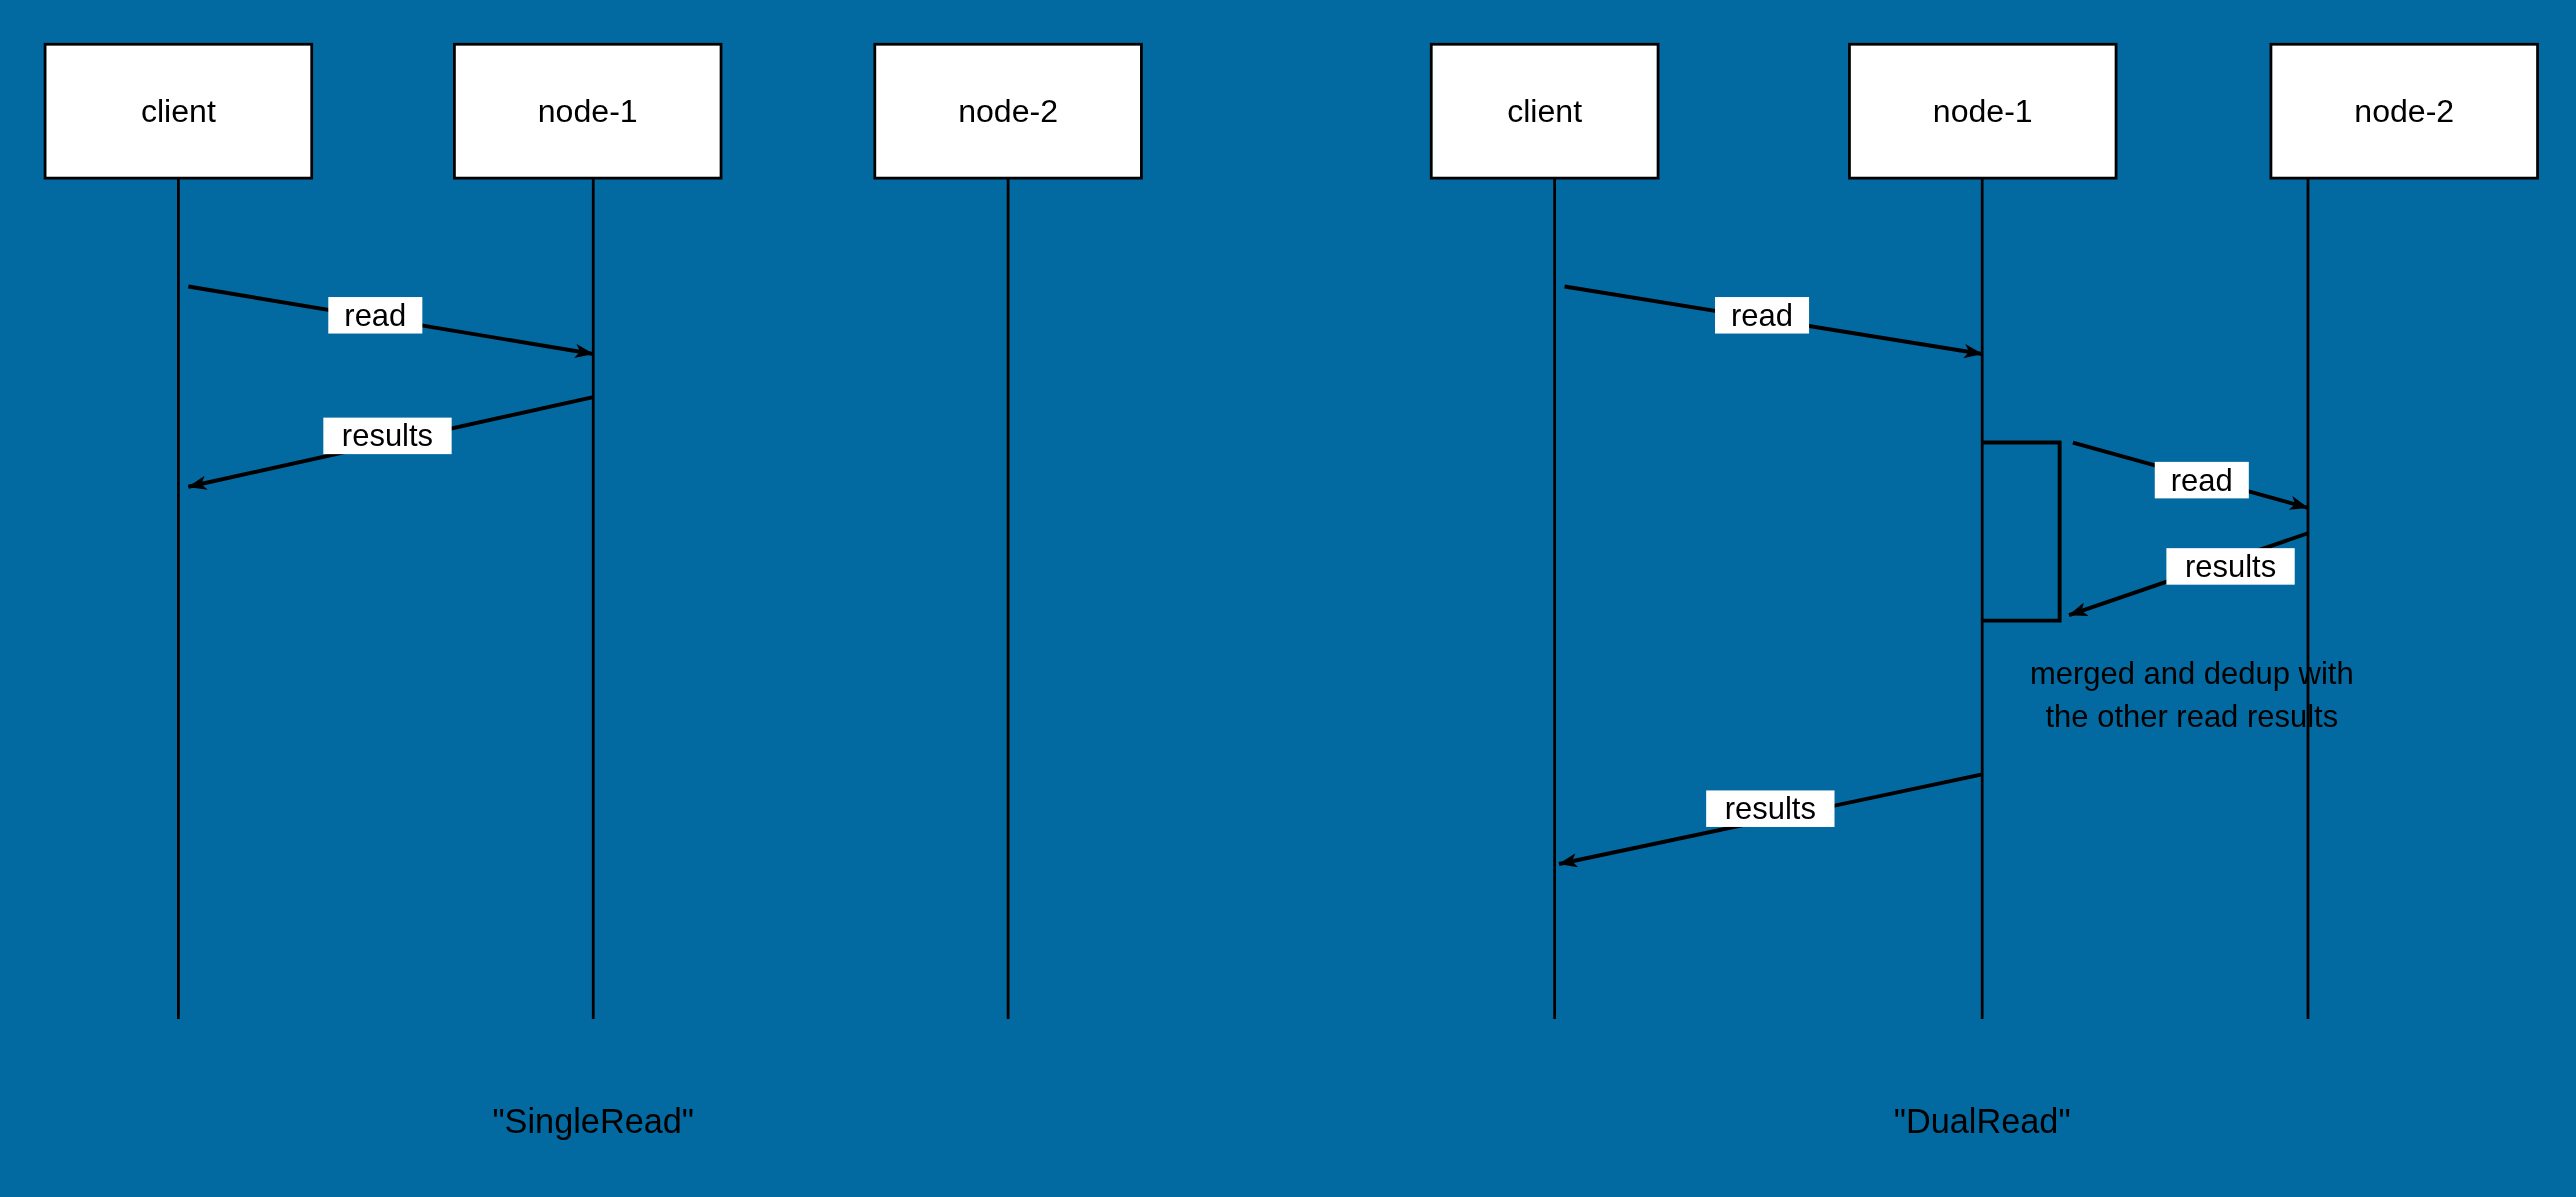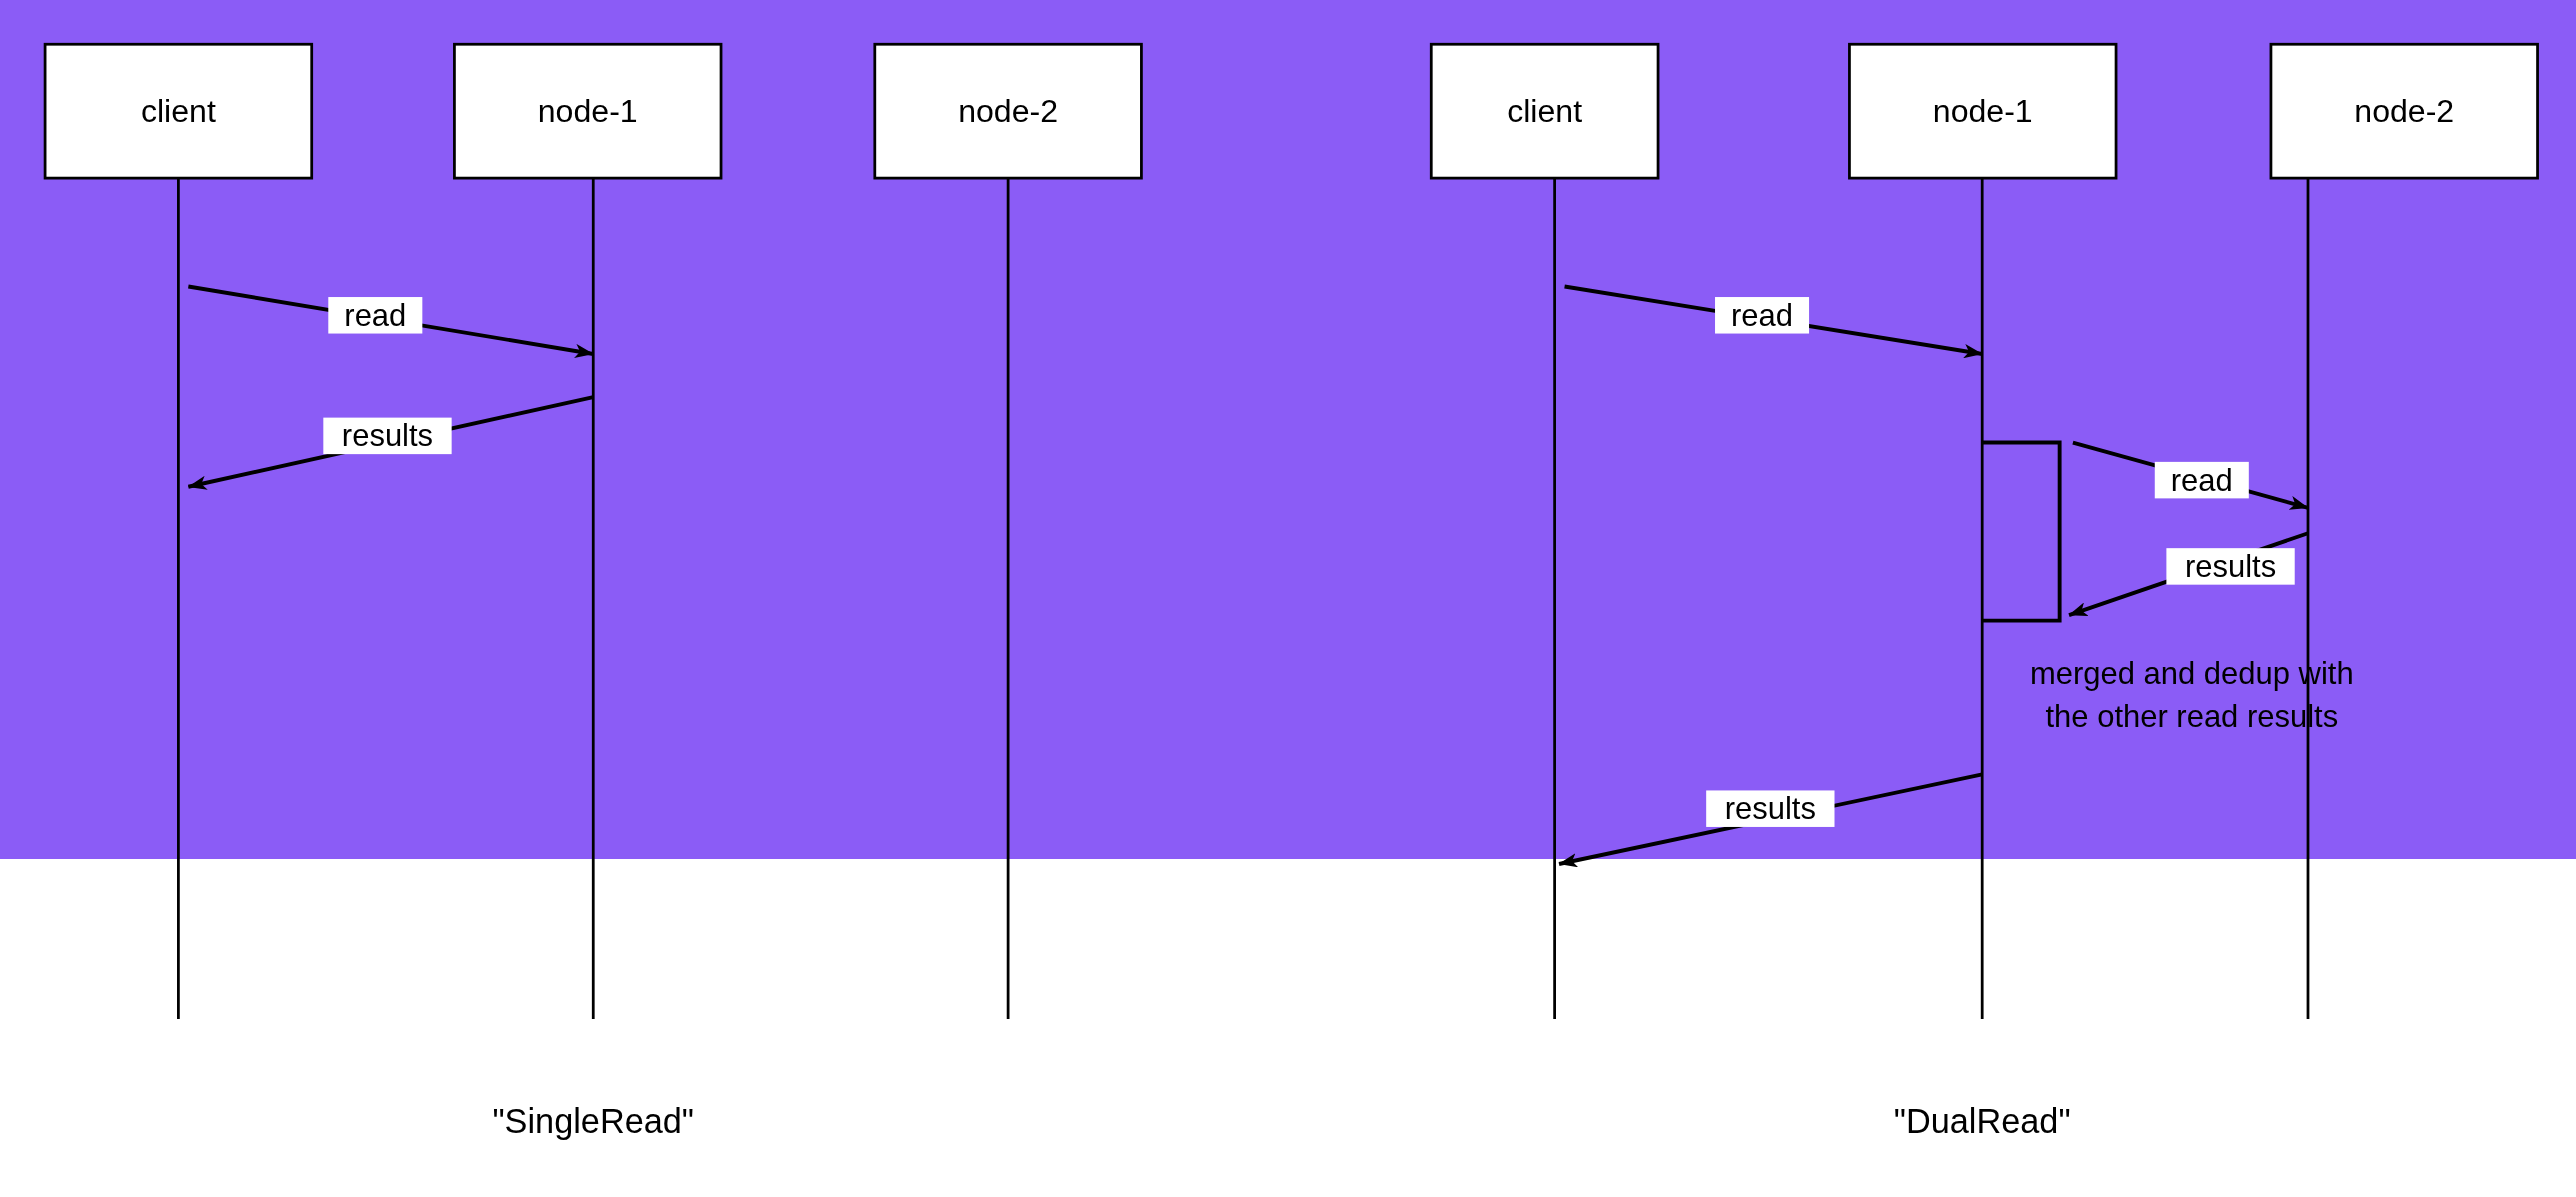--- a/index.html
+++ b/index.html
@@ -9,22 +9,22 @@
   }
   body {
     width: 2576px;
     height: 1197px;
     font-family: "Liberation Sans", sans-serif;
     overflow: hidden;
   }
   #diagram-root {
     position: relative;
     width: 2576px;
-    height: 859px;
-    background: #8b5cf6;
+    height: 1197px;
+    background: #0369a1;
   }
   svg.canvas {
     display: block;
     width: 2576px;
     height: 1197px;
   }
   .lifeline-box rect {
     fill: #ffffff;
     stroke: #000000;
     stroke-width: 5;

